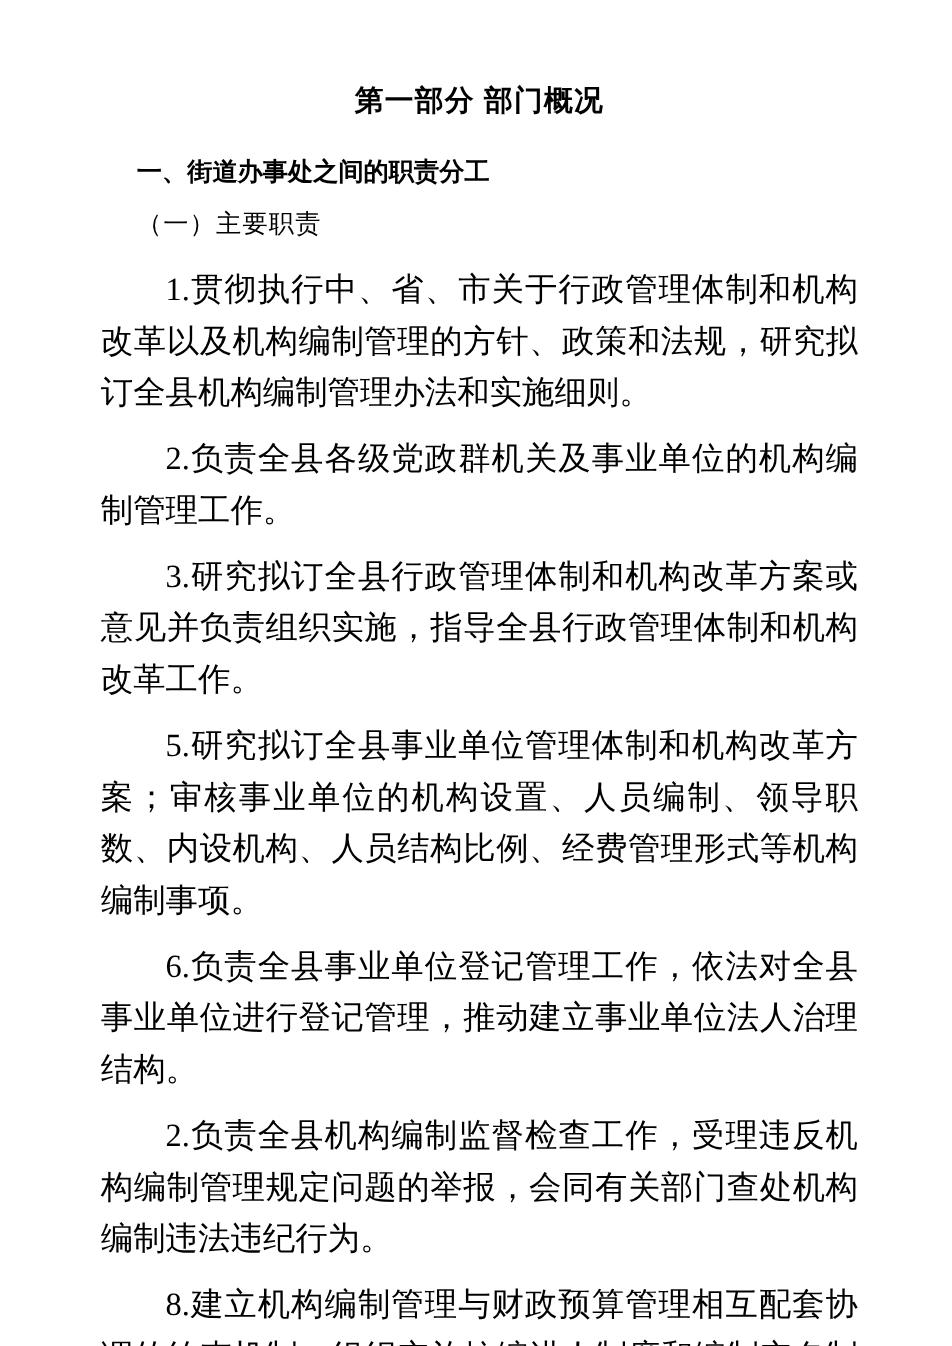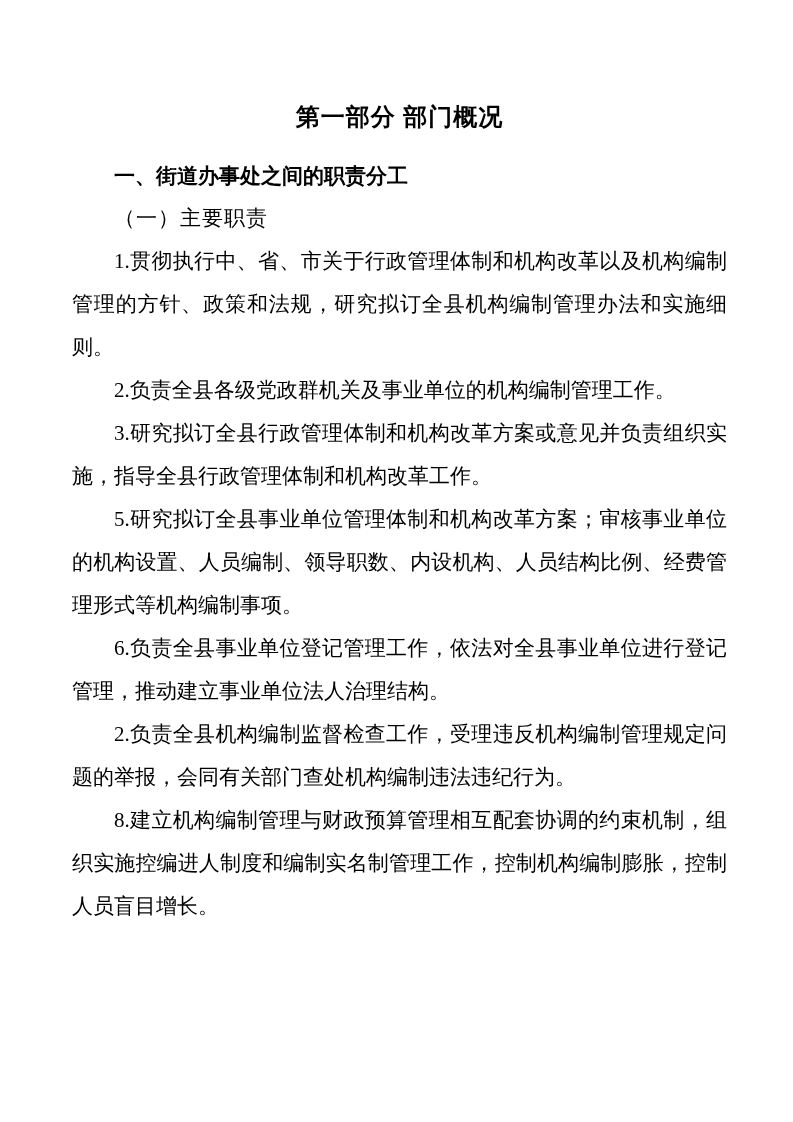--- a/index.html
+++ b/index.html
@@ -7,21 +7,21 @@
     padding: 0;
     background: #ffffff;
   }
   .page {
     position: relative;
     width: 793px;
     height: 1122px;
     box-sizing: border-box;
     background: #ffffff;
     color: #000000;
-    padding: 92px 66px 0 72px;
+    padding: 60px 66px 0 72px;
     overflow: hidden;
   }
   .doc-title {
     margin: 0 0 12px 0;
     font-family: "Liberation Sans", "DejaVu Sans", sans-serif;
     font-weight: bold;
     font-size: 24px;
     line-height: 50px;
     text-align: center;
     letter-spacing: 1px;
@@ -37,23 +37,23 @@
   .subsection-heading {
     margin: 0;
     font-family: "Liberation Serif", "DejaVu Serif", serif;
     font-weight: normal;
     font-size: 21px;
     line-height: 43px;
     text-indent: 2em;
     letter-spacing: 1px;
   }
   .body-paragraph {
-    margin: 0;
+    margin: 12px;
     font-family: "Liberation Serif", "DejaVu Serif", serif;
-    font-size: 21px;
+    font-size: 27px;
     line-height: 43px;
     text-indent: 2em;
     text-align: justify;
     text-justify: inter-ideograph;
   }
 </style>
 </head>
 <body>
 
 <div class="page">

